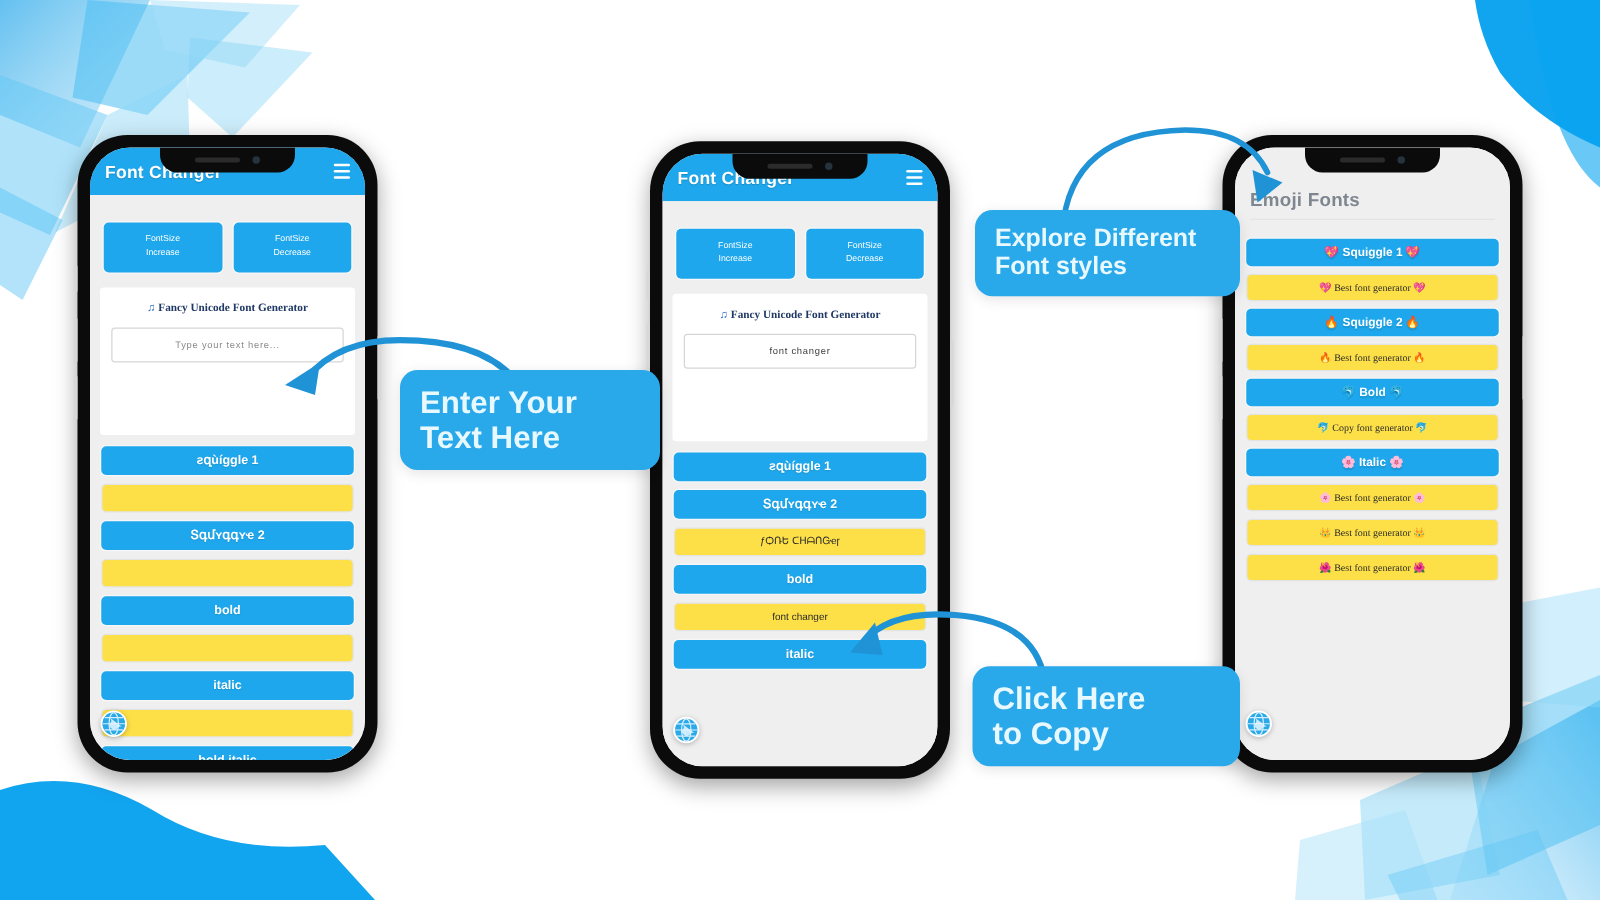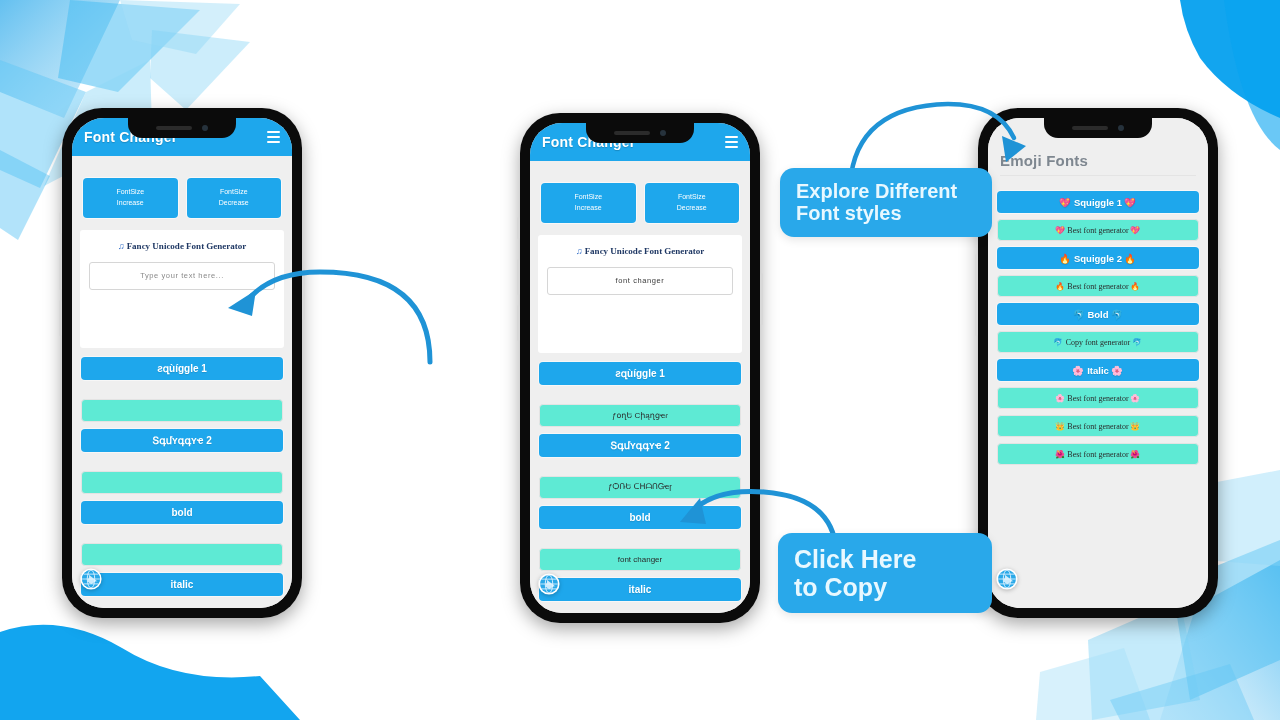--- a/index.html
+++ b/index.html
@@ -80,26 +80,26 @@
     height:26px;display:flex;align-items:center;justify-content:center;
     font-size:7.5px;color:#8a8a8a;letter-spacing:.6px;
   }
   .textinput.filled{color:#3a3a3a;}
 
   
   .stack{padding:9px 9px 0 9px;text-align:right;}
   .stylebtn{
     background:#1ea7ec;color:#ffffff;border-radius:4px;
     height:23px;display:flex;align-items:center;justify-content:center;
-    font-size:10px;font-weight:bold;margin-bottom:19px;
+    font-size:10px;font-weight:bold;margin-bottom:7px;
     box-shadow:0 0 0 1px rgba(255,255,255,.5);
     text-shadow:0 1px 1px rgba(0,0,0,.12);
   }
   .resultbox{
-    background:#5eead4;border:1px solid #e3e3e3;border-radius:4px;
+    background:#fde047;border:1px solid #e3e3e3;border-radius:4px;
     height:21px;display:flex;align-items:center;justify-content:center;
     font-size:8px;color:#2a2a2a;margin-bottom:7px;
   }
 
   
   .emoji-head{
     color:#7e8790;font-size:15px;font-weight:bold;padding:12px 30px 6px 12px;
     letter-spacing:.2px;
   }
   .emoji-rule{height:1px;background:#e4e4e4;margin:0 12px 6px 12px;}
@@ -275,21 +275,20 @@
             <span class="note">♫</span>
             <span>Fancy Unicode Font Generator</span>
           </div>
           <div class="textinput filled">
             <span>font changer</span>
           </div>
         </div>
 
         <div class="stack">
           <div class="stylebtn">ƨզùíggle 1</div>
-          <div class="resultbox">ƒօղԵ Cիąղցҽɾ</div>
           <div class="stylebtn">Տգմʏգգʏҽ 2</div>
           <div class="resultbox">ƒѺՌԵ ᑕᕼᗩᑎᏀҽɼ</div>
           <div class="stylebtn">bold</div>
           <div class="resultbox">font changer</div>
           <div class="stylebtn">italic</div>
         </div>
       </div>
 
       <svg class="globe" viewBox="0 0 32 32">
         <circle cx="16" cy="16" r="13" fill="#ffffff"></circle>
@@ -349,20 +348,22 @@
   <svg class="arrow-svg" style="left:830px;top:92px;width:200px;height:110px;" viewBox="0 0 200 110">
     <path d="M20 92 Q26 14 118 12 Q168 12 184 46" stroke="#1f93d6" stroke-width="4.5" fill="none" stroke-linecap="round"></path>
     <polygon points="172,44 196,54 176,70" fill="#1f93d6"></polygon>
   </svg>
 
   <svg class="arrow-svg" style="left:660px;top:448px;width:200px;height:130px;" viewBox="0 0 200 130">
     <path d="M176 118 Q182 50 104 44 Q52 40 30 66" stroke="#1f93d6" stroke-width="5" fill="none" stroke-linecap="round"></path>
     <polygon points="46,76 20,74 40,50" fill="#1f93d6"></polygon>
   </svg>
 
+  <div class="callout big" style="left:320px;top:296px;width:176px;">Enter Your
+Text Here</div>
 
   <div class="callout big" style="left:778px;top:533px;width:182px;">Click Here
 to Copy</div>
 
   <div class="callout mid" style="left:780px;top:168px;width:180px;">Explore Different
 Font styles</div>
 
 </div>
 
 </body></html>

